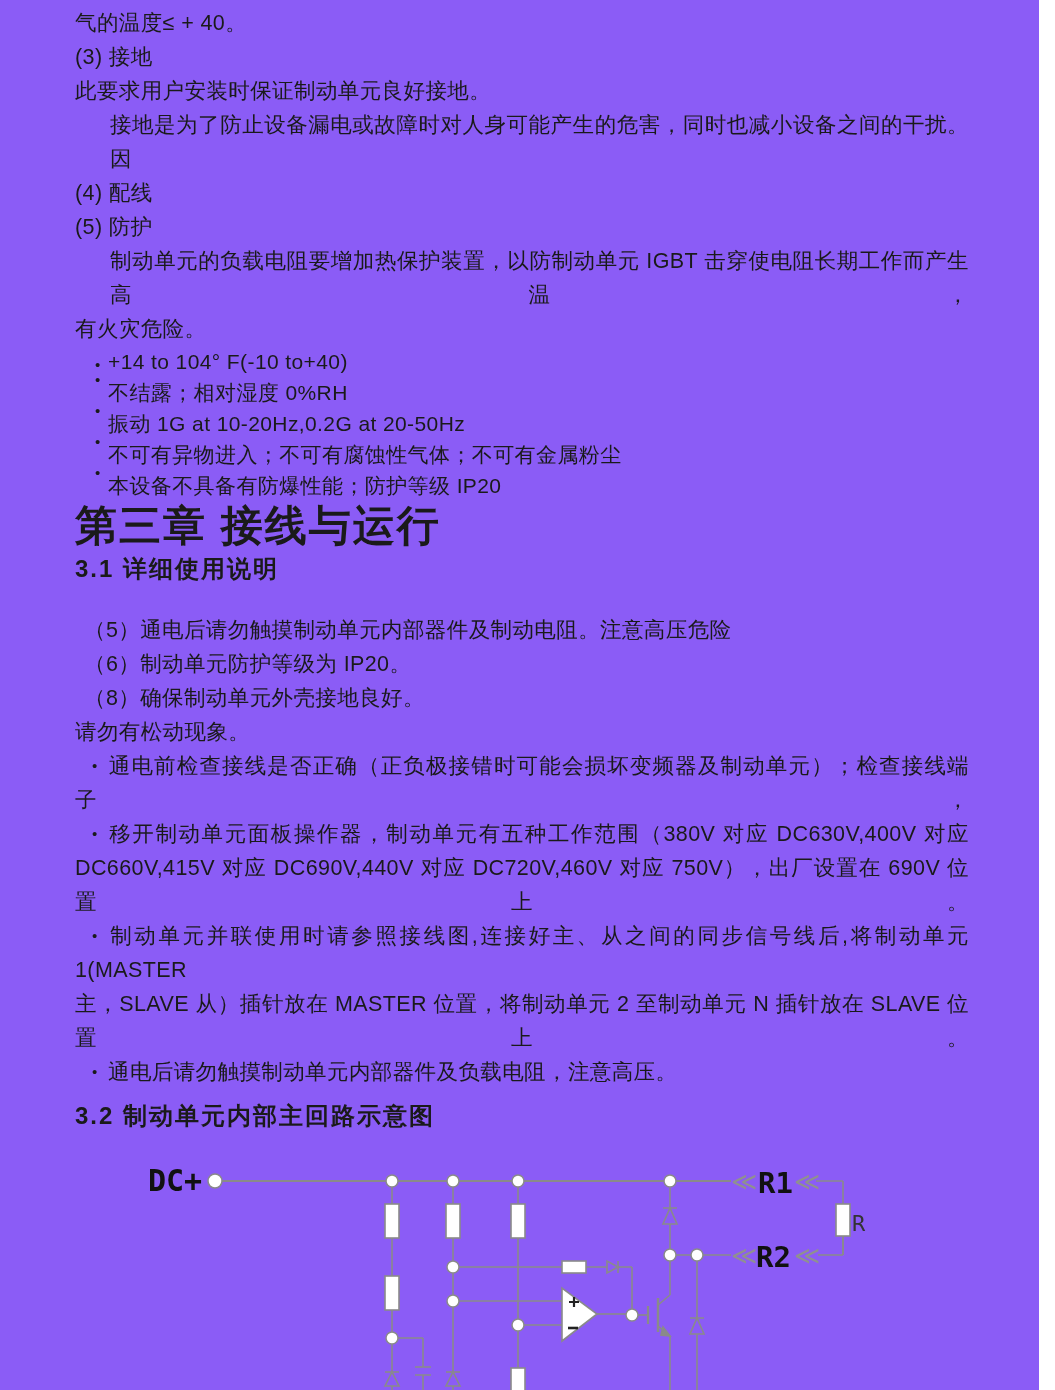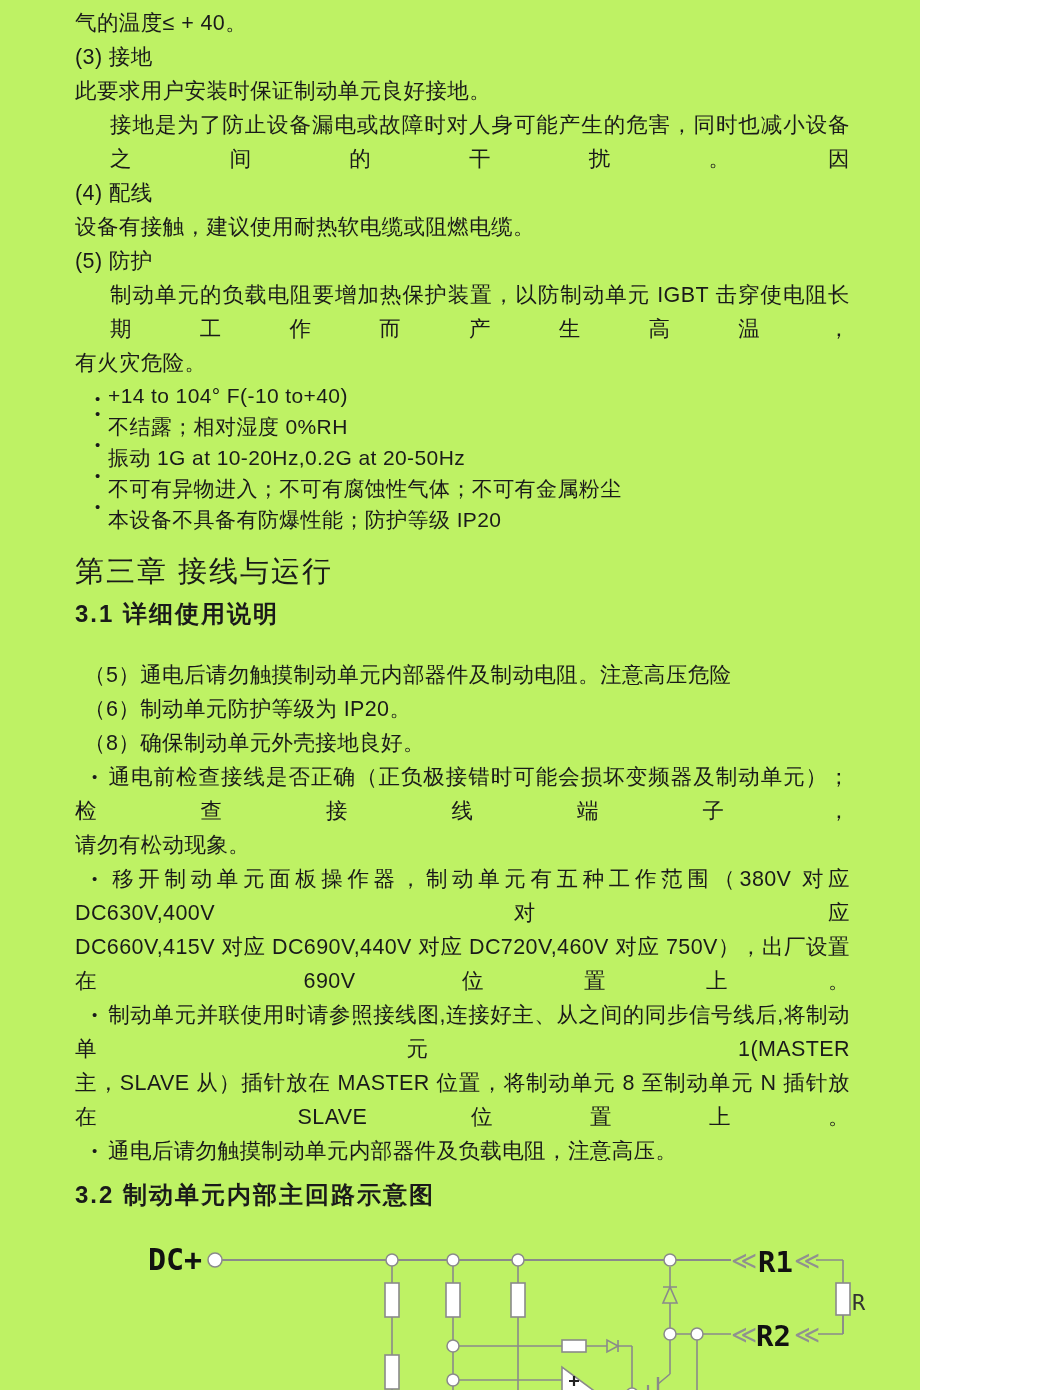--- a/index.html
+++ b/index.html
@@ -1,77 +1,76 @@
 <!DOCTYPE html>
 <html><head>
 <meta charset="utf-8">
 <style>
   html,body{margin:0;padding:0;background:#fff;}
-  .page{width:920px;height:1390px;background:#bef264;position:relative;overflow:hidden;
+  .page{width:1039px;height:1390px;background:#8b5cf6;position:relative;overflow:hidden;
         font-family:"Liberation Sans","DejaVu Sans",sans-serif;color:#1a1a1a;}
   .doc{padding:6px 70px 0 75px;}
   .line{font-size:21.5px;line-height:34px;letter-spacing:0.4px;}
   .indent{padding-left:35px;}
   .j{text-align:justify;text-align-last:justify;}
   .num{padding-left:9px;}
   .env{position:relative;padding-left:33px;line-height:31px;font-size:21px;}
   .env .dot{position:absolute;left:20px;top:-13px;font-size:15px;}
   .env.first .dot{top:3px;}
   .g6{margin-top:-14px;}
   .note-first .bdot{display:inline-block;width:16px;margin-left:17px;font-size:15px;vertical-align:2px;}
-  h1{font-size:29px;font-weight:400;letter-spacing:2px;margin:15px 0 0 0;line-height:42px;}
+  h1{font-size:42px;font-weight:700;letter-spacing:2px;margin:4px 0 0 0;line-height:42px;}
   h2{font-size:24px;font-weight:700;letter-spacing:2px;margin:6px 0 28px 0;line-height:32px;}
   h2.h32{margin:10px 0 0 0;line-height:34px;}
   .numbered-block{margin-top:4px;}
   .diagram{margin:18px 0 0 65px;}
   svg text{font-family:"DejaVu Sans Mono","Liberation Mono",monospace;}
   svg .chev{font-family:"DejaVu Sans",sans-serif;}
 </style>
 </head>
 <body>
 
 <div class="page">
   <div class="doc">
 
     <div class="line">气的温度≤ + 40。</div>
 
     <div class="line">(3) 接地</div>
     <div class="line">此要求用户安装时保证制动单元良好接地。</div>
     <div class="line indent j">接地是为了防止设备漏电或故障时对人身可能产生的危害，同时也减小设备之间的干扰。因</div>
 
     <div class="line">(4) 配线</div>
-    <div class="line">设备有接触，建议使用耐热软电缆或阻燃电缆。</div>
 
     <div class="line">(5) 防护</div>
     <div class="line indent j">制动单元的负载电阻要增加热保护装置，以防制动单元 IGBT 击穿使电阻长期工作而产生高温，</div>
     <div class="line">有火灾危险。</div>
 
     <div class="line env first"><span class="dot">•</span><span>+14 to 104° F(-10 to+40)</span></div>
     <div class="line env"><span class="dot">•</span><span>不结露；相对湿度 0%RH</span></div>
     <div class="line env"><span class="dot">•</span><span>振动 1G at 10-20Hz,0.2G at 20-50Hz</span></div>
     <div class="line env"><span class="dot">•</span><span>不可有异物进入；不可有腐蚀性气体；不可有金属粉尘</span></div>
     <div class="line env"><span class="dot">•</span><span>本设备不具备有防爆性能；防护等级 IP20</span></div>
 
     <h1>第三章 接线与运行</h1>
     <h2>3.1 详细使用说明</h2>
 
     <div class="numbered-block">
       <div class="line num">（5）通电后请勿触摸制动单元内部器件及制动电阻。注意高压危险</div>
       <div class="line num">（6）制动单元防护等级为 IP20。</div>
       <div class="line num">（8）确保制动单元外壳接地良好。</div>
     </div>
 
+    <div class="line">请勿有松动现象。</div>
     <div class="line j note-first"><span class="bdot">•</span><span>通电前检查接线是否正确（正负极接错时可能会损坏变频器及制动单元）；检查接线端子，</span></div>
-    <div class="line">请勿有松动现象。</div>
 
     <div class="line j note-first"><span class="bdot">•</span><span>移开制动单元面板操作器，制动单元有五种工作范围（380V 对应 DC630V,400V 对应</span></div>
     <div class="line j">DC660V,415V 对应 DC690V,440V 对应 DC720V,460V 对应 750V），出厂设置在 690V 位置上。</div>
 
     <div class="line j note-first"><span class="bdot">•</span><span>制动单元并联使用时请参照接线图,连接好主、从之间的同步信号线后,将制动单元1(MASTER</span></div>
-    <div class="line j">主，SLAVE 从）插针放在 MASTER 位置，将制动单元 8 至制动单元 N 插针放在 SLAVE 位置上。</div>
+    <div class="line j">主，SLAVE 从）插针放在 MASTER 位置，将制动单元 2 至制动单元 N 插针放在 SLAVE 位置上。</div>
 
     <div class="line note-first"><span class="bdot">•</span><span>通电后请勿触摸制动单元内部器件及负载电阻，注意高压。</span></div>
 
     <h2 class="h32">3.2 制动单元内部主回路示意图</h2>
 
     <div class="diagram">
       <svg width="760" height="300" viewBox="0 0 760 300">
         <g stroke="#8a8a8a" fill="none" stroke-width="1.6">
 
           <path d="M82 30 H591" stroke-width="2"></path>

